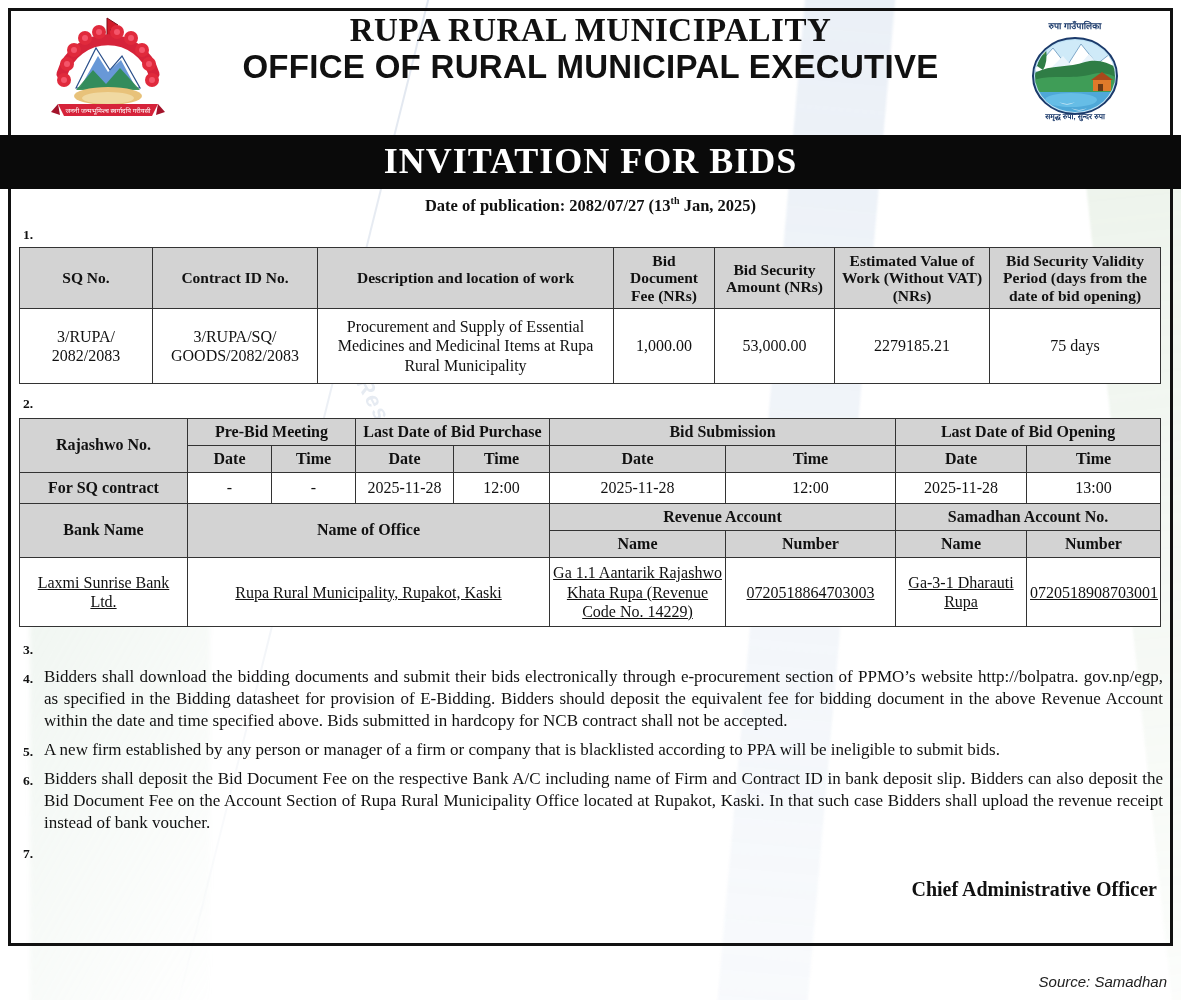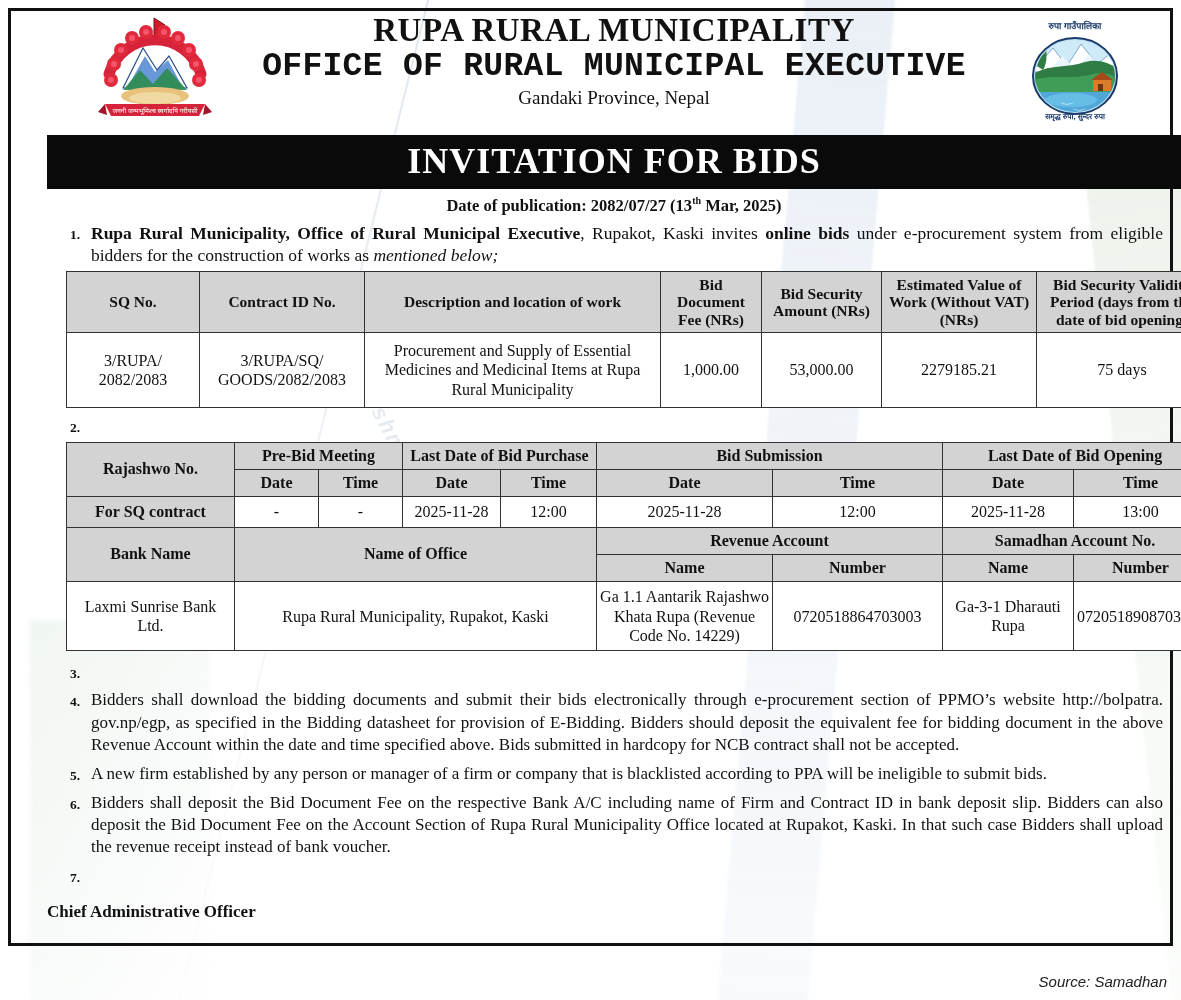--- a/index.html
+++ b/index.html
@@ -70,21 +70,20 @@
     border: 3px solid #111111;
     box-sizing: border-box;
     z-index: 1;
     background: transparent;
   }
 
   .content {
     position: relative;
     z-index: 2;
     padding: 0;
-    margin-left: 47px;
   }
 
   
   .header {
     position: relative;
     height: 135px;
     border-bottom: 0;
   }
   .emblem-left {
     position: absolute;
@@ -109,21 +108,21 @@
     font-weight: bold;
     letter-spacing: .5px;
     line-height: 1.12;
     font-family: "Liberation Serif", serif;
   }
   .org-title-2 {
     font-size: 33px;
     font-weight: bold;
     letter-spacing: .3px;
     line-height: 1.12;
-    font-family: Liberation Mono, monospace;
+    font-family: Liberation Sans, sans-serif;
   }
   .org-sub {
     font-size: 19px;
     line-height: 1.25;
     font-family: "Liberation Serif", serif;
   }
 
   .banner {
     background: #0a0a0a;
     color: #ffffff;
@@ -192,27 +191,27 @@
     padding: 3px 19px 3px 19px;
   }
   #tbl1 { width: 1141px; }
   #tbl1 th { font-size: 15.5px; line-height: 1.12; padding: 4px 3px; }
   #tbl1 td { font-size: 16px; line-height: 1.22; padding: 6px 4px; }
   #tbl1 .r1 td { height: 62px; }
 
   #tbl2 { width: 1141px; font-size: 15.5px; }
   #tbl2 th { font-size: 16px; line-height: 1.15; padding: 4px 3px; }
   #tbl2 td { font-size: 16px; line-height: 1.2; padding: 5px 3px; }
-  #tbl2 .tall { height: 44px; }
+  #tbl2 .tall { height: 44px; text-decoration: underline; }
 
   
   .sig {
-    text-align: left;
-    font-weight: bold;
-    font-size: 17px;
+    text-align: right;
+    font-weight: bold;
+    font-size: 20px;
     padding: 14px 24px 4px 0;
   }
   .source {
     position: absolute;
     right: 14px;
     bottom: 10px;
     font-family: "Liberation Sans", sans-serif;
     font-style: italic;
     font-size: 15px;
     color: #222;
@@ -278,21 +277,20 @@
           <path d="M10 92 L110 92 L104 104 L16 104 Z" fill="#d6233a"></path>
           <path d="M10 92 L3 100 L12 103 Z" fill="#a3132a"></path>
           <path d="M110 92 L117 100 L108 103 Z" fill="#a3132a"></path>
           <text x="60" y="101" font-size="6.5" fill="#ffffff" text-anchor="middle" font-family="Liberation Sans, sans-serif">जननी जन्मभूमिश्च स्वर्गादपि गरीयसी</text>
         </g>
       </svg>
 
       <div class="title-block">
         <div class="org-title-1">RUPA RURAL MUNICIPALITY</div>
         <div class="org-title-2">OFFICE OF RURAL MUNICIPAL EXECUTIVE</div>
-        <div class="org-sub">Gandaki Province, Nepal</div>
       </div>
 
       <svg class="emblem-right" viewBox="0 0 112 108">
         <text x="56" y="11" font-size="9" fill="#1b3a6b" text-anchor="middle" font-weight="bold" font-family="Liberation Sans, sans-serif">रुपा गाउँपालिका</text>
         <ellipse cx="56" cy="58" rx="42" ry="38" fill="#bfe3f5" stroke="#1b3a6b" stroke-width="2"></ellipse>
         <clipPath id="rupaClip">
             <ellipse cx="56" cy="58" rx="40" ry="36"></ellipse>
           </clipPath>
         <g clip-path="url(#rupaClip)">
           <rect x="14" y="22" width="84" height="30" fill="#cfeaf8"></rect>
@@ -312,26 +310,25 @@
           <path d="M18 48 q4 -14 9 -18 q2 14 -3 22 Z" fill="#2f7d45"></path>
           <path d="M24 36 q3 -8 8 -10" stroke="#d9b23a" stroke-width="2.4" fill="none"></path>
         </g>
         <text x="56" y="101" font-size="7.5" fill="#1b3a6b" text-anchor="middle" font-weight="bold" font-family="Liberation Sans, sans-serif">समृद्ध रुपा, सुन्दर रुपा</text>
       </svg>
     </div>
 
     <div class="banner">INVITATION FOR BIDS</div>
 
     <div class="pubdate">
-      <span>Date of publication: 2082/07/27 (13</span><sup>th</sup><span> Mar, 2025)</span>
+      <span>Date of publication: 2082/07/27 (13</span><sup>th</sup><span> Jan, 2025)</span>
     </div>
 
     <div class="para para-1">
       <div class="num">1.</div>
-      <div class="ptext"><b>Rupa Rural Municipality, Office of Rural Municipal Executive</b>, Rupakot, Kaski invites <b>online bids</b> under e-procurement system from eligible bidders for the construction of works as <i>mentioned below;</i></div>
     </div>
 
     <div class="tbl-wrap">
       <table class="doc" id="tbl1">
         <colgroup>
           <col style="width:133px">
             <col style="width:165px">
             <col style="width:296px">
           <col style="width:101px">
             <col style="width:120px">

